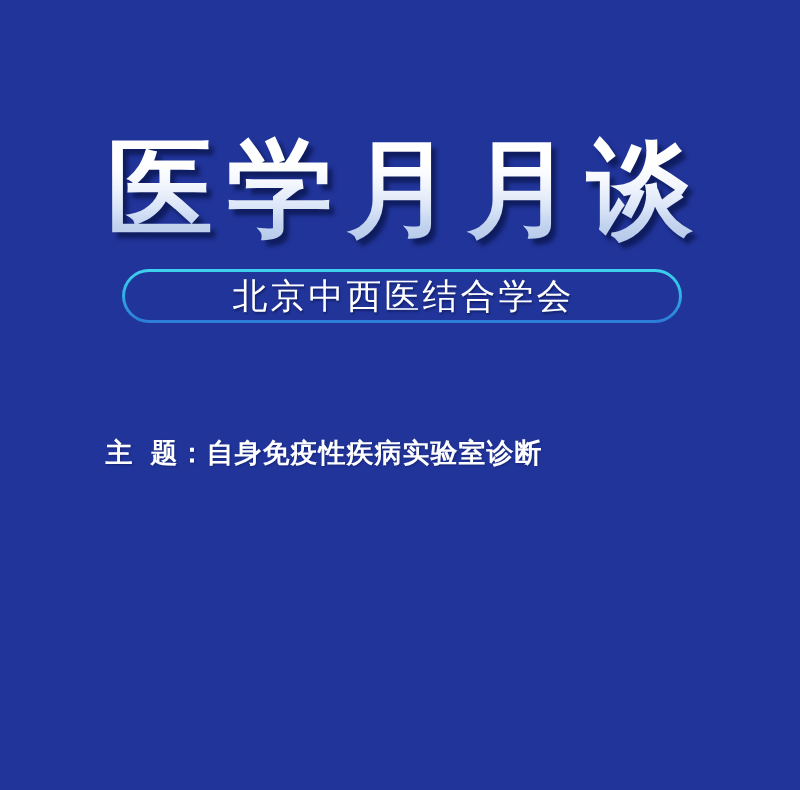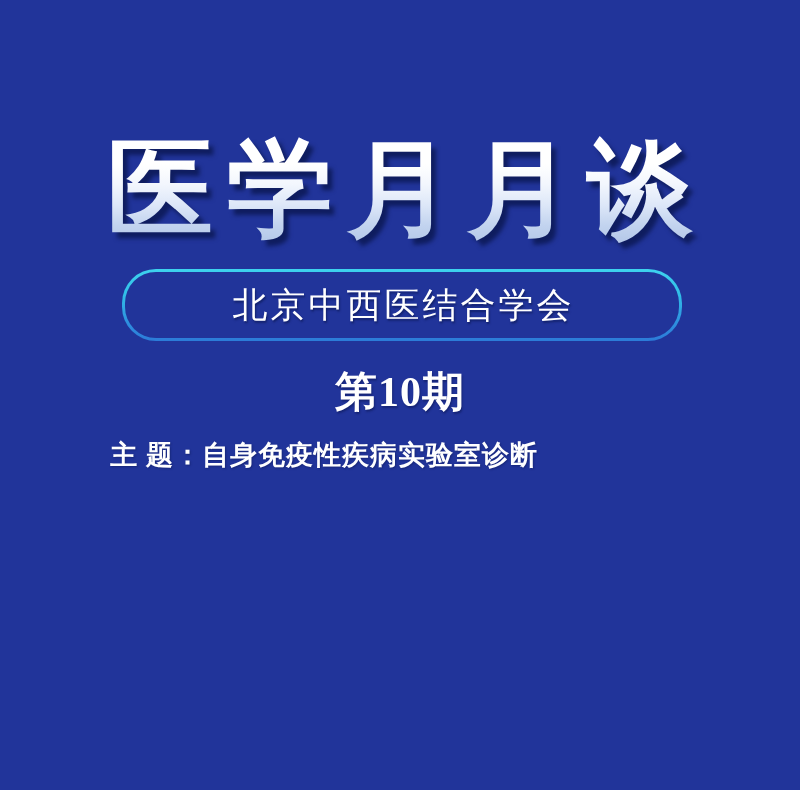--- a/index.html
+++ b/index.html
@@ -53,21 +53,21 @@
     -webkit-text-fill-color: transparent;
     filter: drop-shadow(5px 6px 2px rgba(10, 22, 80, 0.80));
   }
 
   
   .pill {
     position: absolute;
     left: 122px;
     top: 269px;
     width: 560px;
-    height: 72px;
+    height: 54px;
     border-radius: 34px;
     background:
       linear-gradient(#21349A, #21349A) padding-box,
       linear-gradient(to bottom, #3ED2EE 0%, #31BEE8 35%, #2E8FDF 75%, #2C7BD8 100%) border-box;
     border: 3px solid transparent;
     box-sizing: border-box;
     display: flex;
     align-items: center;
     justify-content: center;
   }
@@ -101,21 +101,21 @@
     text-shadow: 1px 2px 2px rgba(8, 18, 70, 0.45);
   }
 
   
   .topic {
     position: absolute;
     left: 0;
     top: 440px;
     width: 648px;
     text-align: center;
-    font-family: Liberation Serif, serif;
+    font-family: Liberation Mono, monospace;
     font-weight: 700;
     font-size: 27px;
     line-height: 1.15;
     color: #ffffff;
     letter-spacing: 1px;
     white-space: nowrap;
     text-shadow: 1px 1px 2px rgba(8, 18, 70, 0.40);
   }
 
   .lower-fill {
@@ -133,19 +133,18 @@
 <div class="poster">
 
   <div class="title-block">
     <div class="main-title">医学月月谈</div>
   </div>
 
   <div class="pill">
     <span class="pill-text">北京中西医结合学会</span>
   </div>
 
-  <div class="issue">第10期</div>
 
   <div class="topic">主 题：自身免疫性疾病实验室诊断</div>
 
   <div class="lower-fill"></div>
 
 </div>
 
 </body></html>

